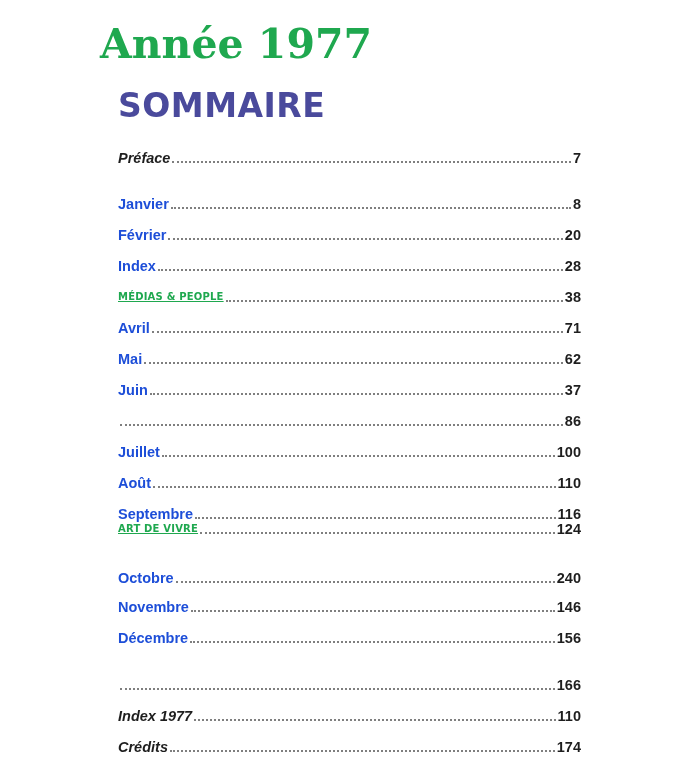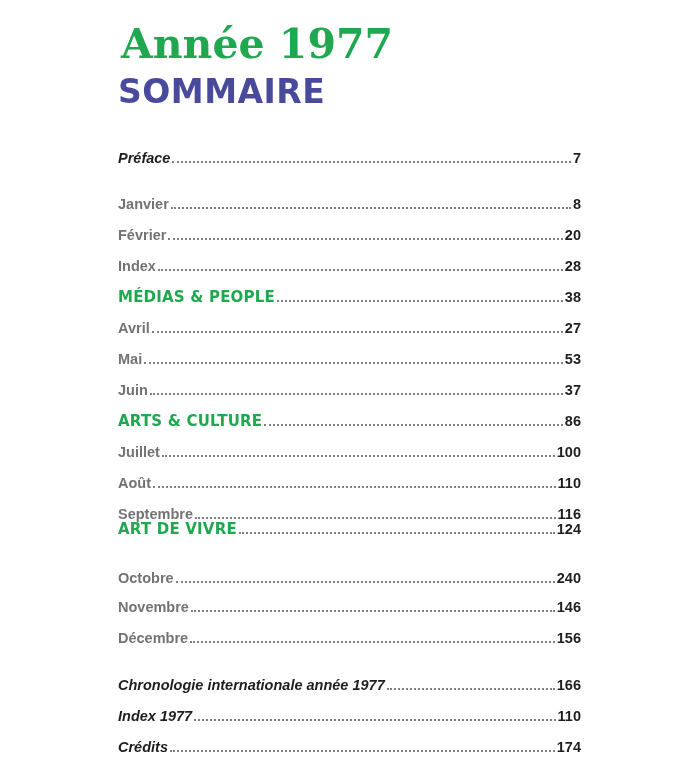--- a/index.html
+++ b/index.html
@@ -1,41 +1,41 @@
 <!DOCTYPE html>
 <html><head>
   <meta charset="utf-8">
   <style>
     html, body { margin: 0; padding: 0; background: #ffffff; }
     body { width: 700px; height: 783px; position: relative; overflow: hidden; font-family: "Liberation Sans", sans-serif; }
     .title {
-      position: absolute; left: 121px; top: 18px;
+      position: absolute; left: 100px; top: 18px;
       font-family: "DejaVu Serif", serif; font-weight: bold;
       font-size: 41px; color: #1fa84f; letter-spacing: 0px; line-height: 52px;
       white-space: nowrap;
     }
     .subtitle {
-      position: absolute; left: 118px; top: 70px;
+      position: absolute; left: 118px; top: 84px;
       font-family: "DejaVu Sans", sans-serif; font-weight: bold;
       font-size: 33px; color: #4a4a9c; letter-spacing: 0.5px; line-height: 44px;
     }
     .toc { position: absolute; left: 118px; width: 463px; top: 0; }
     .row {
       position: absolute; left: 0; width: 463px; height: 22px;
       display: flex; align-items: flex-end;
       font-size: 14.5px; font-weight: bold; line-height: 18px; text-align: center;
     }
     .row .label { white-space: nowrap; }
     .row .dots {
       flex: 1; margin: 0 2px 4px 2px;
       border-bottom: 2px dotted #555; height: 0; opacity: 0.75;
     }
     .row .page { white-space: nowrap; color: #1e1e1e; }
-    .row.month .label { color: #737373; }
-    .row.section .label { color: #1fa84f; font-family: "DejaVu Sans", sans-serif; font-size: 15px; letter-spacing: 0.2px; }
+    .row.month .label { color: #1d4ed8; }
+    .row.section .label { color: #1fa84f; font-family: "DejaVu Sans", sans-serif; font-size: 10px; letter-spacing: 0.2px; text-decoration: underline; }
     .row.extra .label { color: #1e1e1e; font-style: italic; }
   </style>
 </head>
 <body>
 
 <div class="title">Année 1977</div>
 <div class="subtitle">SOMMAIRE</div>
 
 <div class="toc">
   <div class="row extra" style="top:145px">
@@ -59,34 +59,33 @@
     <span class="page">28</span>
   </div>
   <div class="row section" style="top:284px">
     <span class="label">MÉDIAS &amp; PEOPLE</span>
     <span class="dots"></span>
     <span class="page">38</span>
   </div>
   <div class="row month" style="top:315px">
     <span class="label">Avril</span>
     <span class="dots"></span>
-    <span class="page">27</span>
+    <span class="page">71</span>
   </div>
   <div class="row month" style="top:346px">
     <span class="label">Mai</span>
     <span class="dots"></span>
-    <span class="page">53</span>
+    <span class="page">62</span>
   </div>
   <div class="row month" style="top:377px">
     <span class="label">Juin</span>
     <span class="dots"></span>
     <span class="page">37</span>
   </div>
   <div class="row section" style="top:408px">
-    <span class="label">ARTS &amp; CULTURE</span>
     <span class="dots"></span>
     <span class="page">86</span>
   </div>
   <div class="row month" style="top:439px">
     <span class="label">Juillet</span>
     <span class="dots"></span>
     <span class="page">100</span>
   </div>
   <div class="row month" style="top:470px">
     <span class="label">Août</span>
@@ -112,21 +111,20 @@
     <span class="label">Novembre</span>
     <span class="dots"></span>
     <span class="page">146</span>
   </div>
   <div class="row month" style="top:625px">
     <span class="label">Décembre</span>
     <span class="dots"></span>
     <span class="page">156</span>
   </div>
   <div class="row extra" style="top:672px">
-    <span class="label">Chronologie internationale année 1977</span>
     <span class="dots"></span>
     <span class="page">166</span>
   </div>
   <div class="row extra" style="top:703px">
     <span class="label">Index 1977</span>
     <span class="dots"></span>
     <span class="page">110</span>
   </div>
   <div class="row extra" style="top:734px">
     <span class="label">Crédits</span>

